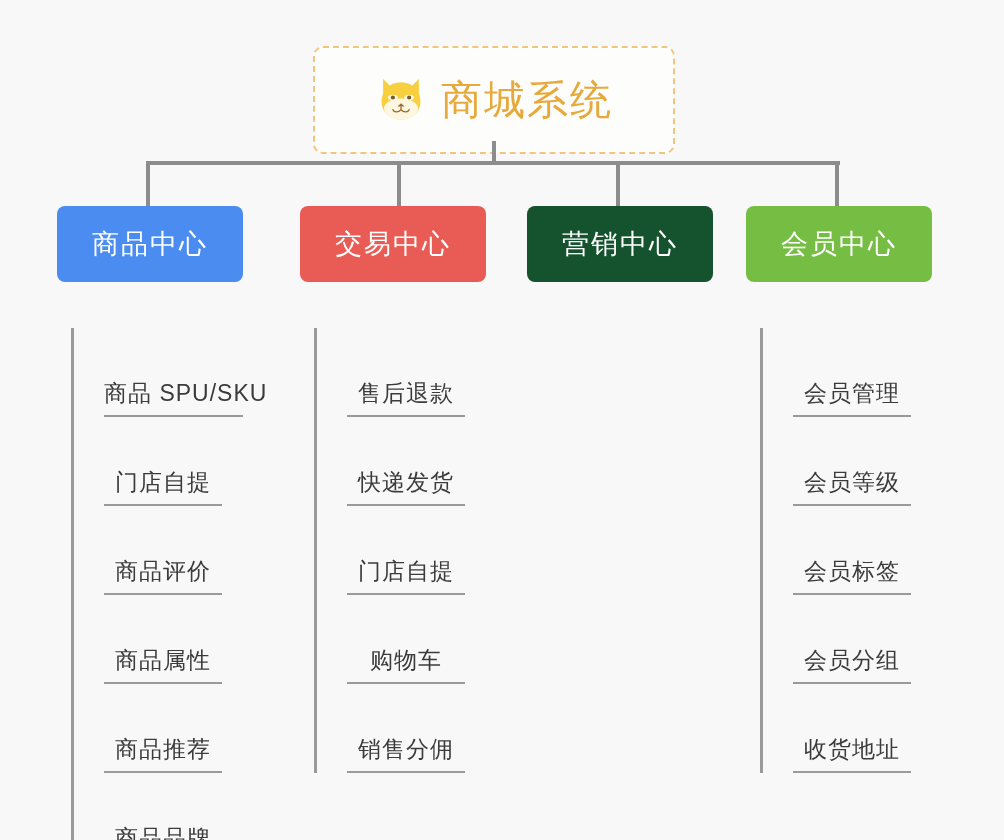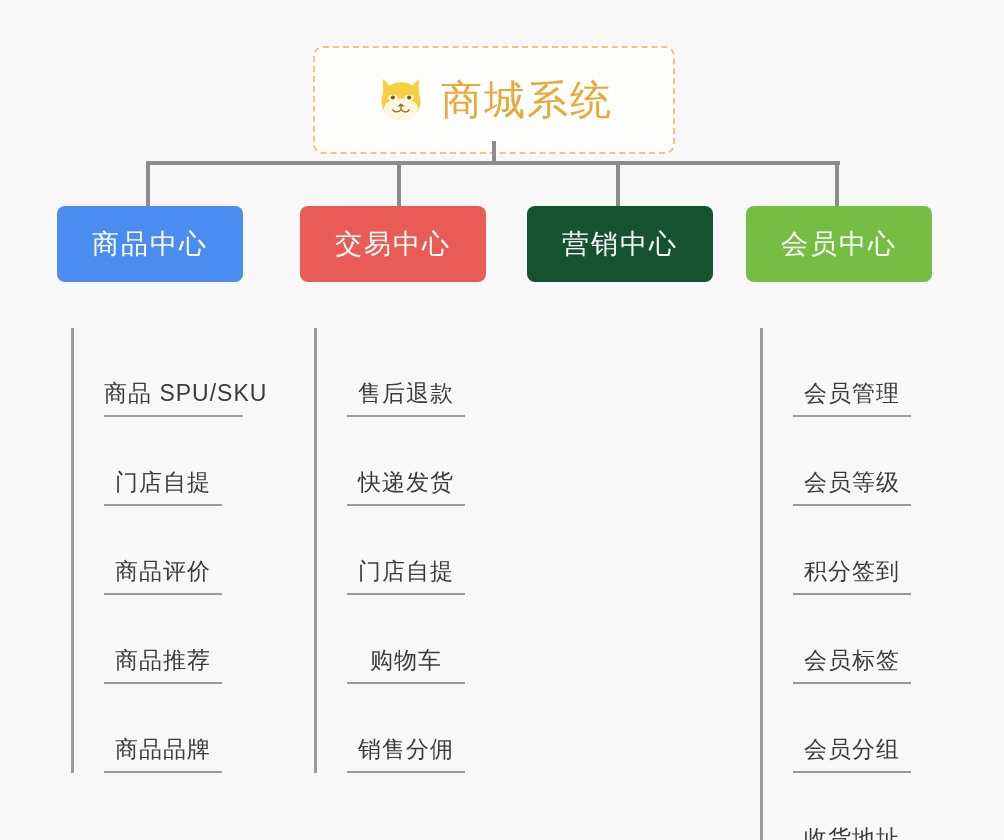--- a/index.html
+++ b/index.html
@@ -161,20 +161,23 @@
           <div class="leaf">
             <span class="leaf-label">商品 SPU/SKU</span>
           </div>
           <div class="leaf">
             <span class="leaf-label">门店自提</span>
           </div>
           <div class="leaf">
             <span class="leaf-label">商品评价</span>
           </div>
           <div class="leaf">
+            <span class="leaf-label">商品属性</span>
+          </div>
+          <div class="leaf">
             <span class="leaf-label">商品推荐</span>
           </div>
           <div class="leaf">
             <span class="leaf-label">商品品牌</span>
           </div>
         </div>
       </div>
       <div class="column" style="left: 300px; width: 186px;">
         <div class="cat-box" style="background: rgb(232, 92, 85);">交易中心</div>
         <div class="leaf-list">
@@ -201,23 +204,20 @@
       <div class="column" style="left: 746px; width: 186px;">
         <div class="cat-box" style="background: rgb(118, 190, 67);">会员中心</div>
         <div class="leaf-list">
           <div class="leaf">
             <span class="leaf-label">会员管理</span>
           </div>
           <div class="leaf">
             <span class="leaf-label">会员等级</span>
           </div>
           <div class="leaf">
-            <span class="leaf-label">积分签到</span>
-          </div>
-          <div class="leaf">
             <span class="leaf-label">会员标签</span>
           </div>
           <div class="leaf">
             <span class="leaf-label">会员分组</span>
           </div>
           <div class="leaf">
             <span class="leaf-label">收货地址</span>
           </div>
         </div>
       </div>

